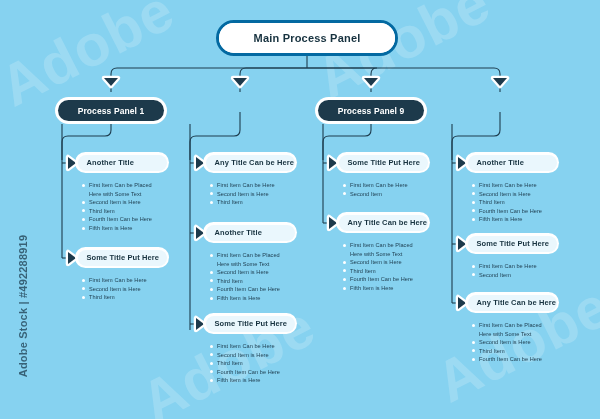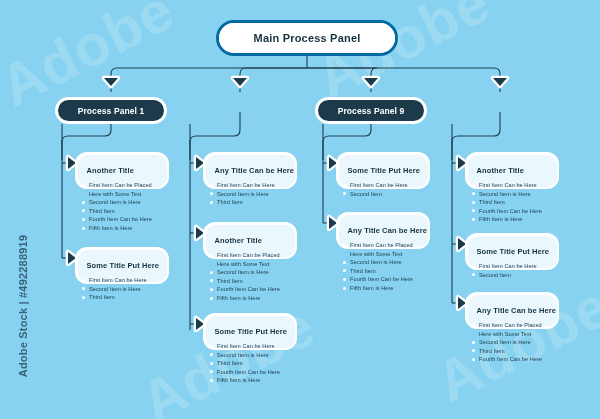--- a/index.html
+++ b/index.html
@@ -49,21 +49,21 @@
     display:flex;
   }
   .proc-inner{
     flex:1;background:#1d3a4b;border-radius:11px;
     display:flex;align-items:center;justify-content:center;
     color:#ffffff;font-size:8.5px;font-weight:700;letter-spacing:.1px;
   }
 
   .sub{
     background:#ffffff;border-radius:12px;padding:2.5px;
-    width:94px;height:37px;display:flex;
+    width:94px;height:21px;display:flex;
   }
   .sub-inner{
     flex:1;background:#eaf7fd;border-radius:10px;
     display:flex;align-items:center;
     padding-left:9px;
     color:#17323f;font-size:7.5px;font-weight:700;letter-spacing:.1px;
   }
 
   .lst{position:absolute;margin:0;padding:0;list-style:none;}
   .lst li{

